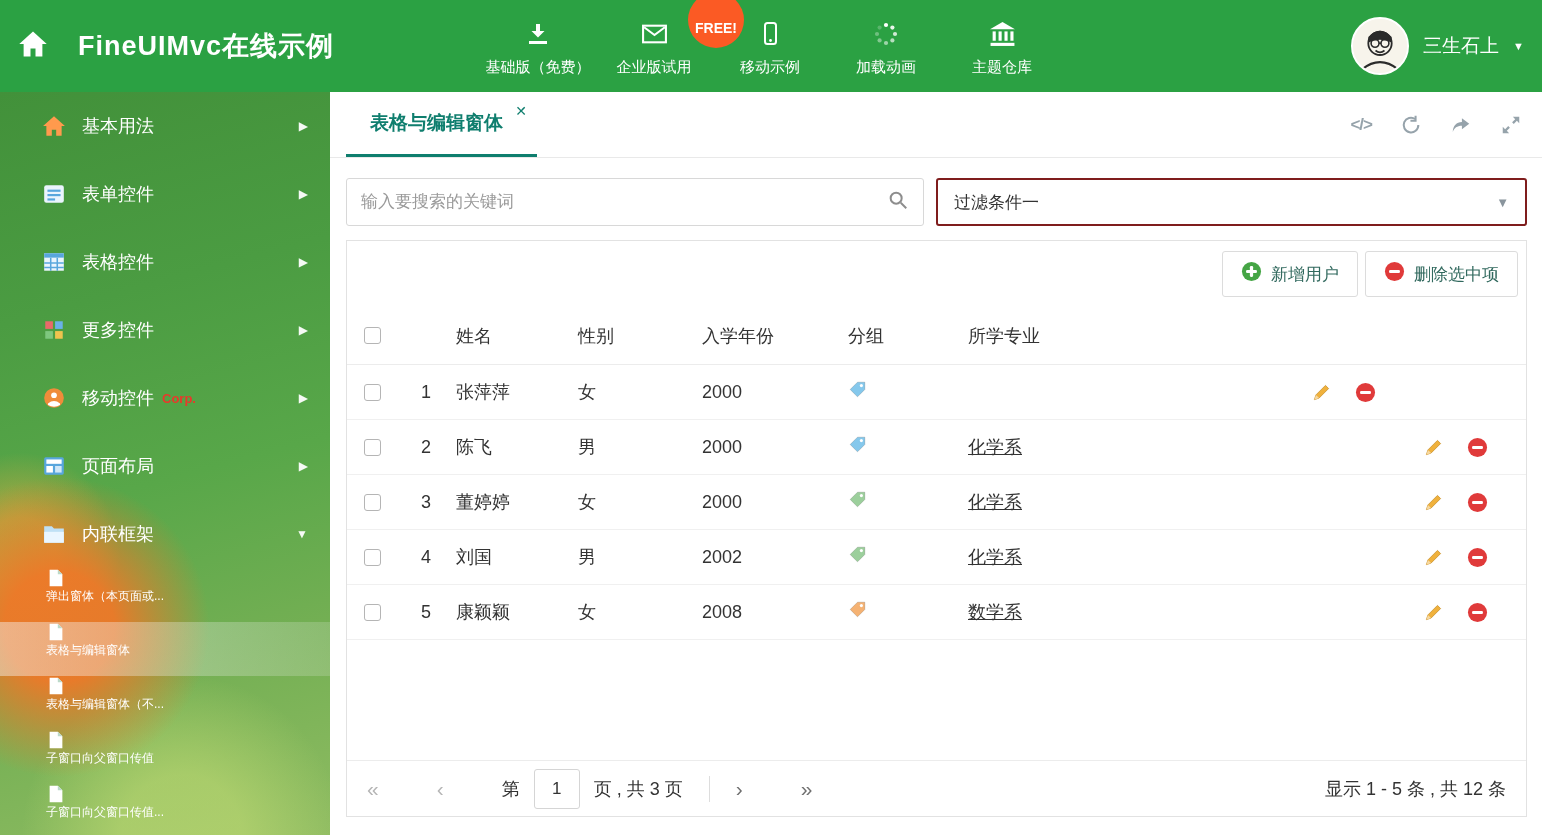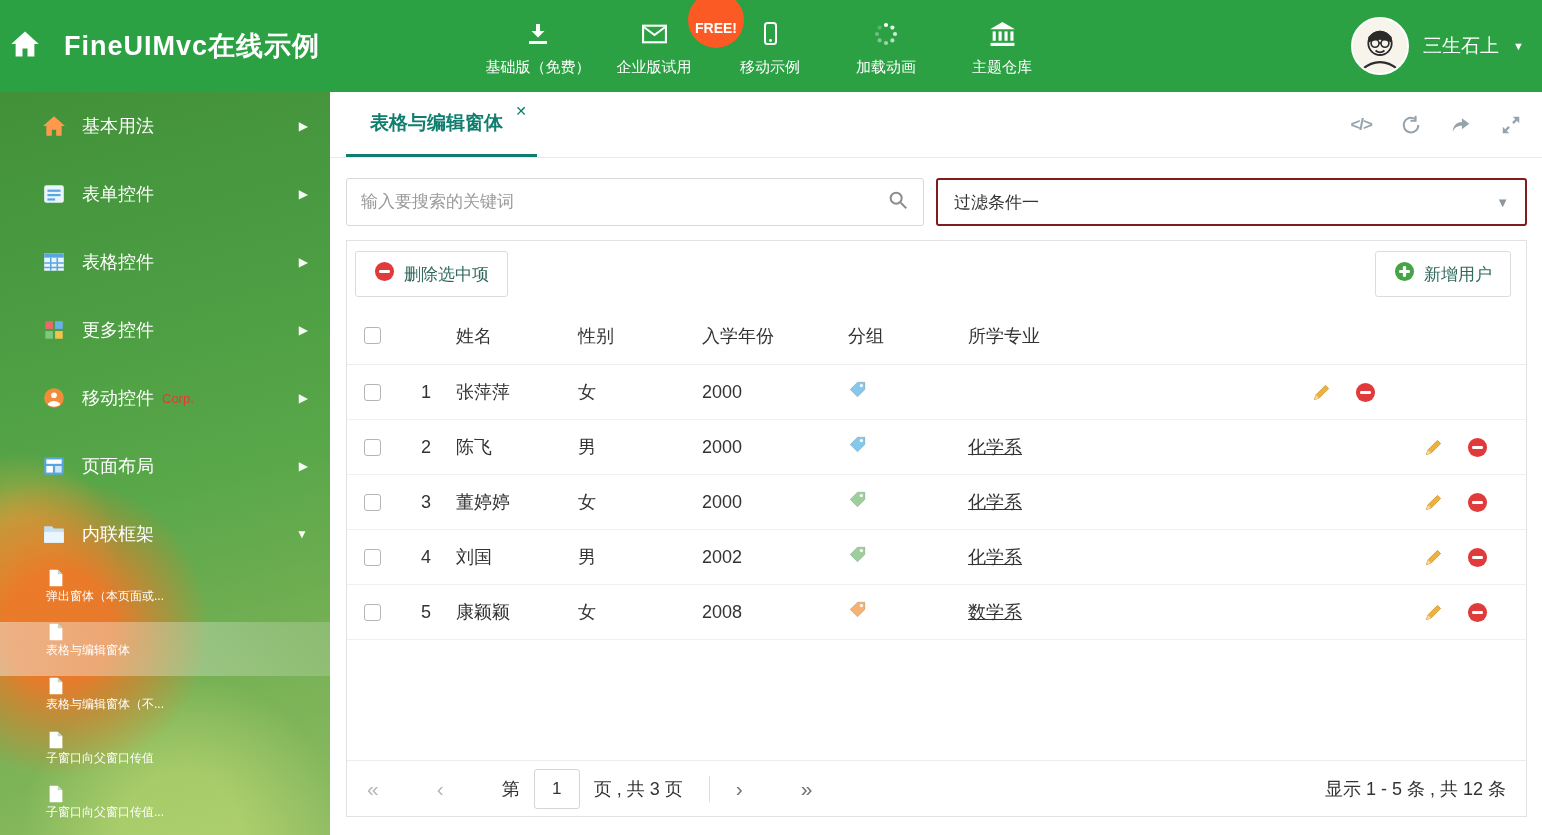--- a/index.html
+++ b/index.html
@@ -3,21 +3,21 @@
 <meta charset="utf-8">
 <style>
   * { margin:0; padding:0; box-sizing:border-box; }
   html,body { width:1542px; height:835px; overflow:hidden;
     font-family:"Liberation Sans","DejaVu Sans",sans-serif; background:#fff; }
   body { position:relative; }
 
   
   .header { position:absolute; top:0; left:0; width:1542px; height:92px;
     background:#2ba143; color:#fff; display:flex; align-items:center; z-index:10; }
-  .brand { display:flex; align-items:center; gap:24px; padding-left:10px; width:410px; }
+  .brand { display:flex; align-items:center; gap:30px; padding-left:18px; width:410px; }
   .brand h1 { font-size:27px; font-weight:bold; letter-spacing:1px; white-space:nowrap; }
   .hsearch { display:flex; align-items:center; width:225px; }
   .hsearch input { flex:1; background:transparent; border:none; outline:none;
     color:#fff; font-size:18px; }
   .hsearch input::placeholder { color:rgba(255,255,255,.75); }
   .hnav { display:flex; margin-left:70px; }
   .hnav-item { width:116px; display:flex; flex-direction:column; align-items:center;
     gap:7px; cursor:pointer; position:relative; padding-top:6px; }
   .hnav-item .lbl { font-size:15px; white-space:nowrap; }
   .free-badge { position:absolute; left:688px; top:-8px; width:56px; height:56px;
@@ -35,21 +35,21 @@
     background:
       radial-gradient(circle at 18% 72%, rgba(238,120,40,.95) 0 55px, rgba(238,120,40,0) 150px),
       radial-gradient(circle at 6% 62%, rgba(250,170,60,.55) 0 35px, transparent 100px),
       radial-gradient(circle at 55% 100%, rgba(205,225,120,.5) 0 60px, transparent 160px),
       linear-gradient(165deg,#42913a 0%, #4b9c42 28%, #58a749 52%, #73af53 74%, #8fbc62 100%);
     overflow:hidden; }
   .nav-item { height:68px; display:flex; align-items:center; padding:0 20px 0 42px;
     position:relative; font-size:18px; cursor:pointer; }
   .nav-item .nicon { width:24px; height:24px; margin-right:16px; flex:0 0 24px; }
   .nav-item .arr { position:absolute; right:22px; font-size:12px; opacity:.95; }
-  .nav-badge { color:#e8392b; font-size:13px; margin-left:8px; font-weight:normal; }
+  .nav-badge { color:#e8392b; font-size:13px; margin-left:8px; font-weight:bold; }
   .sub-item { height:54px; display:flex; align-items:flex-start; padding:0 20px 0 46px;
     font-size:12px; cursor:pointer;flex-direction:column; }
   .sub-item .ficon { width:20px; height:20px; margin-right:14px; flex:0 0 20px; }
   .sub-item.selected { background:linear-gradient(to right, rgba(245,245,245,.45), rgba(245,245,245,.18)); }
   .sub-item .slbl { white-space:nowrap; overflow:hidden; }
 
   
   .main { position:absolute; top:92px; left:330px; width:1212px; height:743px; background:#fff; }
   .tabbar { height:66px; border-bottom:1px solid #e9e9e9; display:flex; align-items:stretch;
     padding-left:16px; position:relative; }
@@ -368,38 +368,38 @@
         </span>
       </div>
       <div class="filter-select">
         <span>过滤条件一</span>
         <span class="caret">▼</span>
       </div>
     </div>
 
     <div class="grid-panel">
       <div class="grid-toolbar">
+        <button class="btn add">
+          <span>
+            <svg width="21" height="21" viewBox="0 0 22 22">
+                <circle cx="11" cy="11" r="10" fill="#45a545"></circle>
+                <rect x="5.3" y="9.3" width="11.4" height="3.4" rx="1.2" fill="#fff"></rect>
+                <rect x="9.3" y="5.3" width="3.4" height="11.4" rx="1.2" fill="#fff"></rect>
+              </svg>
+          </span>
+          <span>新增用户</span>
+        </button>
         <button class="btn">
           <span>
             <svg width="21" height="21" viewBox="0 0 22 22">
                 <circle cx="11" cy="11" r="10" fill="#e03a3a"></circle>
                 <rect x="5.3" y="9.3" width="11.4" height="3.4" rx="1.2" fill="#fff"></rect>
               </svg>
           </span>
           <span>删除选中项</span>
-        </button>
-        <button class="btn add">
-          <span>
-            <svg width="21" height="21" viewBox="0 0 22 22">
-                <circle cx="11" cy="11" r="10" fill="#45a545"></circle>
-                <rect x="5.3" y="9.3" width="11.4" height="3.4" rx="1.2" fill="#fff"></rect>
-                <rect x="9.3" y="5.3" width="3.4" height="11.4" rx="1.2" fill="#fff"></rect>
-              </svg>
-          </span>
-          <span>新增用户</span>
         </button>
       </div>
 
       <div class="thead">
         <div class="cell-cb">
             <span class="cb"></span>
           </div>
         <div class="cell-num"></div>
         <div class="cell">姓名</div>
         <div class="cell">性别</div>

